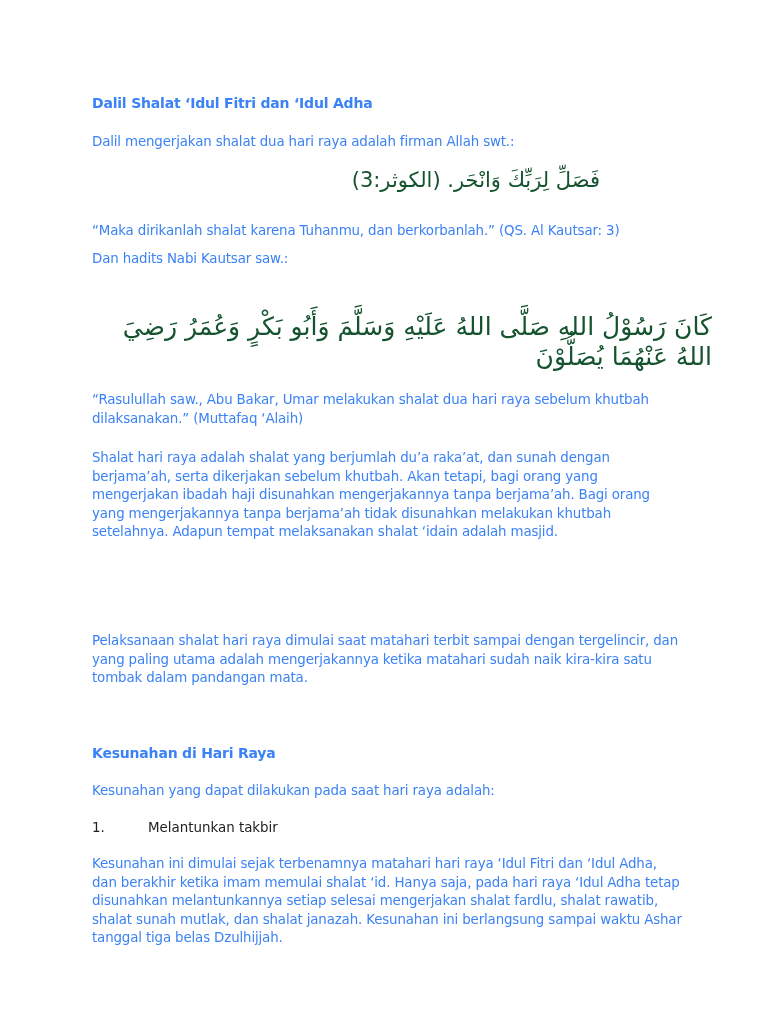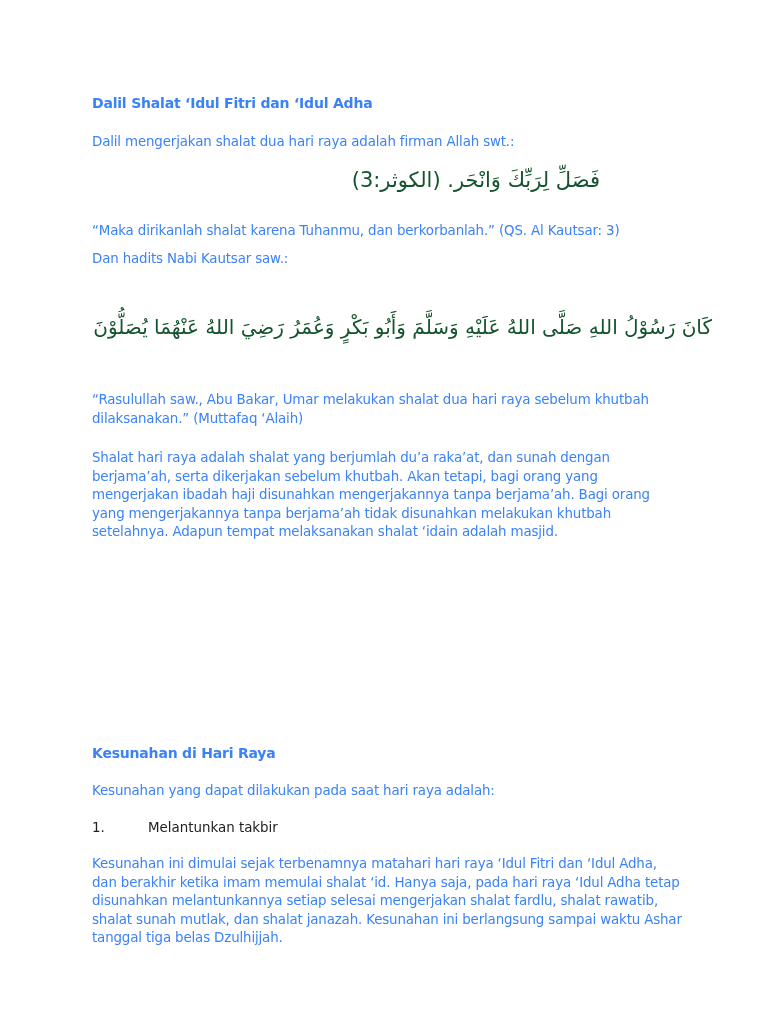--- a/index.html
+++ b/index.html
@@ -51,21 +51,21 @@
       left: 200px;
       width: 400px;
       top: 166px;
       font-size: 21px;
       line-height: 28px;
     }
     .hadith {
       left: 92px;
       width: 620px;
       top: 312px;
-      font-size: 20px;
+      font-size: 25px;
       line-height: 30px;
     }
     .list-item {
       position: absolute;
       left: 92px;
       font-size: 13.4px;
       line-height: 18.6px;
       color: #202020;
     }
     .list-num {
@@ -97,20 +97,21 @@
 
   <div class="arabic hadith">
     <div>كَانَ رَسُوْلُ اللهِ صَلَّى اللهُ عَلَيْهِ وَسَلَّمَ وَأَبُو بَكْرٍ وَعُمَرُ رَضِيَ اللهُ عَنْهُمَا يُصَلُّوْنَ</div>
   </div>
 
   <p class="blk" style="top:391px; width:590px;">“Rasulullah saw., Abu Bakar, Umar melakukan shalat dua hari raya sebelum khutbah dilaksanakan.” (Muttafaq ‘Alaih)</p>
 
   <p class="blk" style="top:449px; width:590px;">Shalat hari raya adalah shalat yang berjumlah du’a raka’at, dan sunah dengan berjama’ah, serta dikerjakan sebelum khutbah. Akan tetapi, bagi orang yang mengerjakan ibadah haji disunahkan mengerjakannya tanpa berjama’ah. Bagi orang yang mengerjakannya tanpa berjama’ah tidak disunahkan melakukan khutbah setelahnya. Adapun tempat melaksanakan shalat ‘idain adalah masjid.</p>
 
 
+  <p class="blk" style="top:632px; width:595px;">Pelaksanaan shalat hari raya dimulai saat matahari terbit sampai dengan tergelincir, dan yang paling utama adalah mengerjakannya ketika matahari sudah naik kira-kira satu tombak dalam pandangan mata.</p>
 
   <p class="blk" style="top:782px;">Kesunahan yang dapat dilakukan pada saat hari raya adalah:</p>
 
   <p class="blk heading" style="top:744px;">Kesunahan di Hari Raya</p>
 
   <div class="list-item" style="top:819px;">
     <span class="list-num">1.</span>
     <span class="list-text">Melantunkan takbir</span>
   </div>
 

